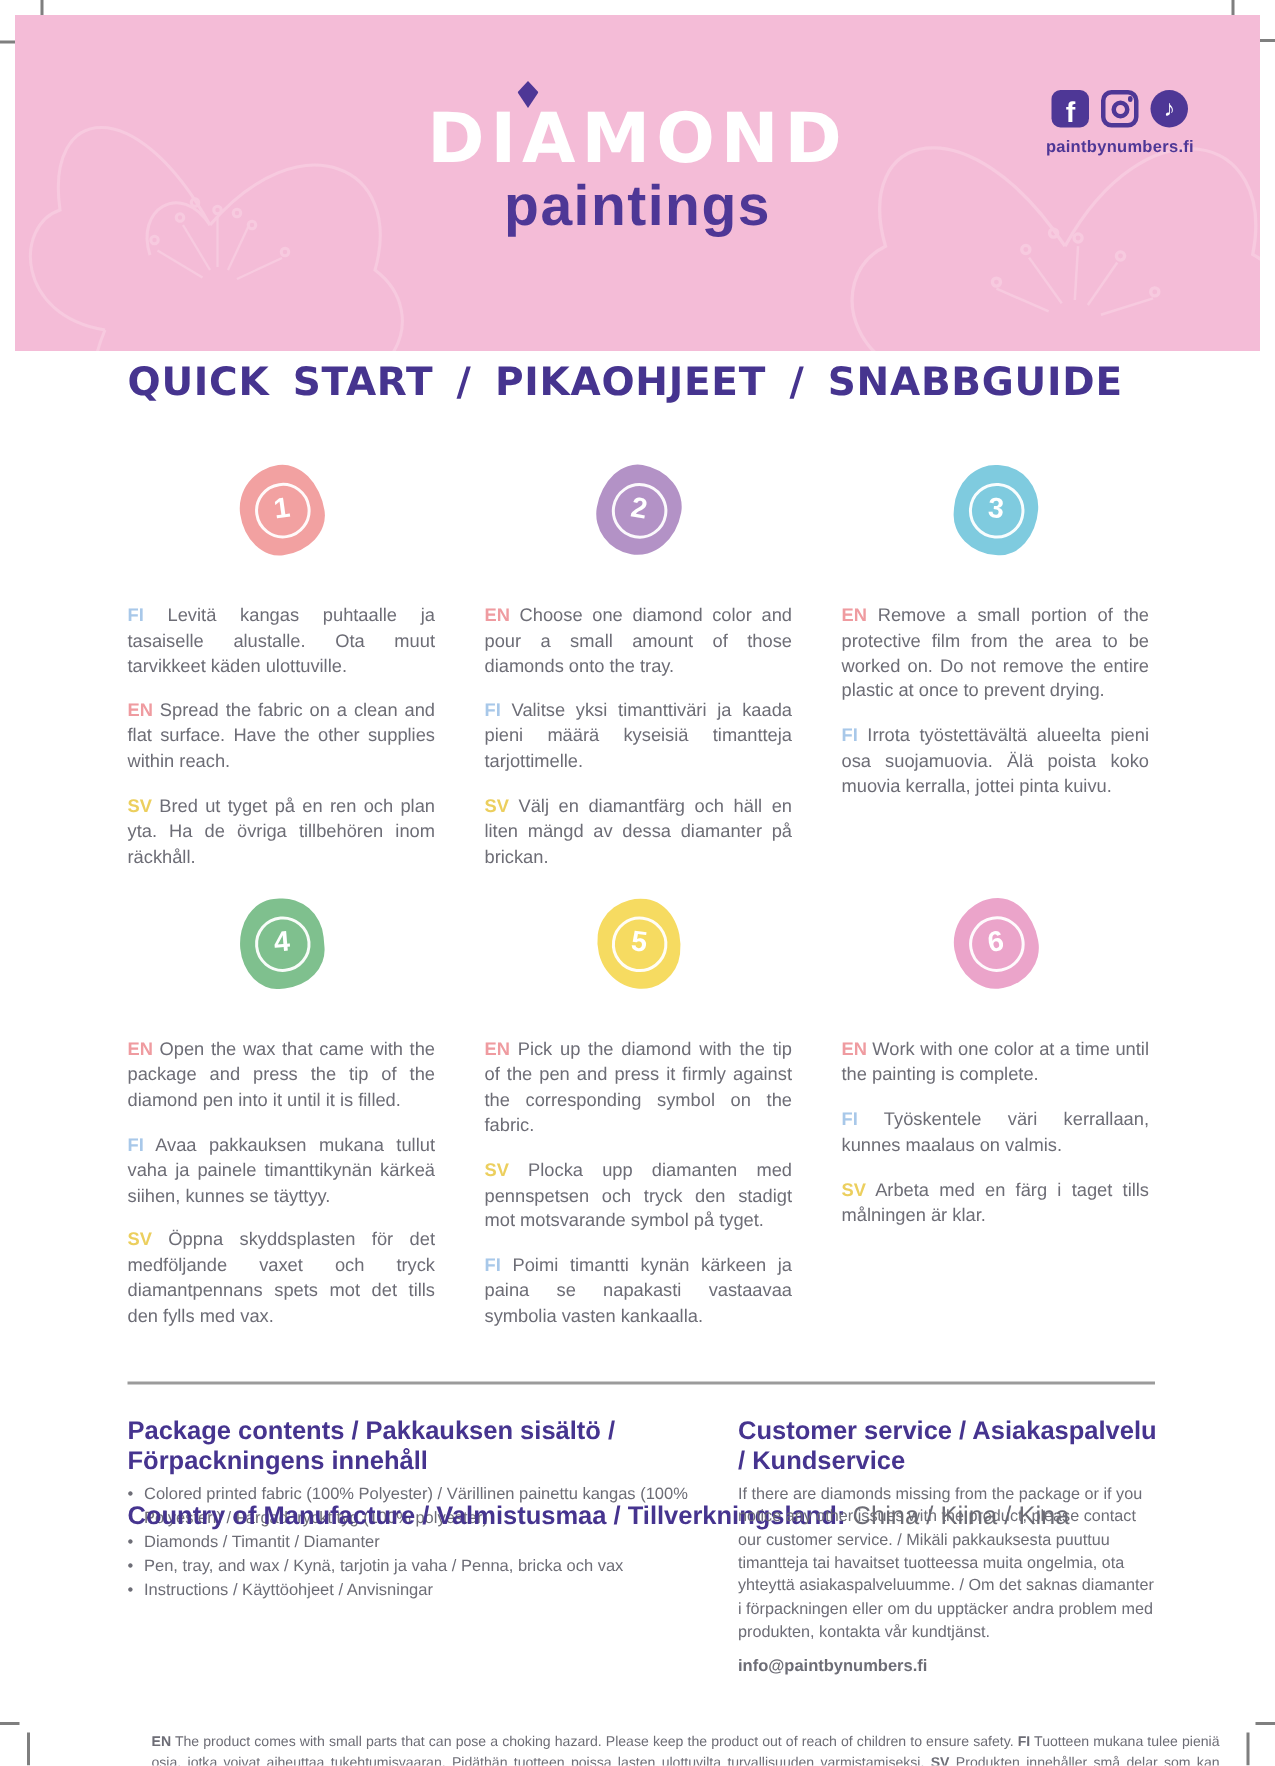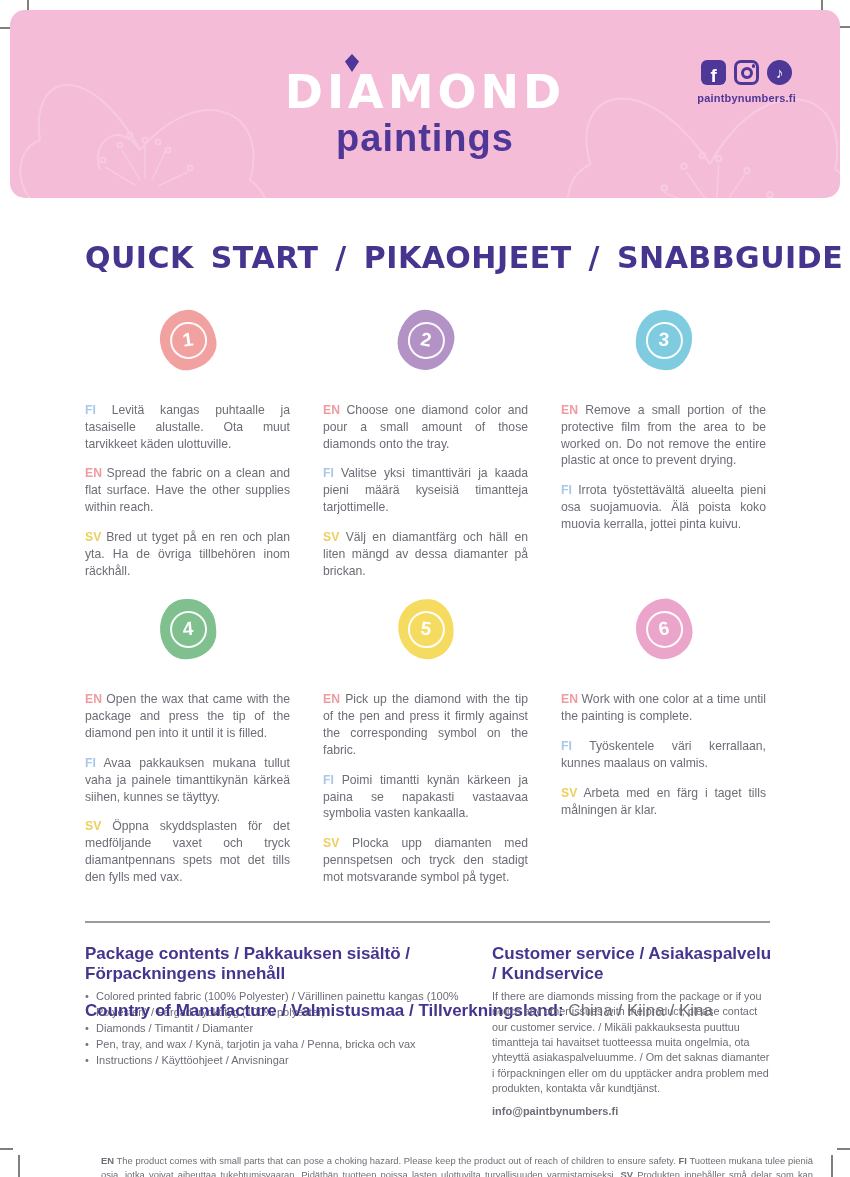--- a/index.html
+++ b/index.html
@@ -3,22 +3,22 @@
 <meta charset="utf-8">
 <style>
   html,body{margin:0;padding:0;background:#ffffff;}
   body{width:850px;height:1177px;position:relative;overflow:hidden;
        font-family:"Liberation Sans","DejaVu Sans",sans-serif;}
 
   
   .crop{position:absolute;background:#7f7f7f;}
 
   
-  .banner{position:absolute;left:10px;top:10px;width:830px;height:188px;
-          background:#f4bcd7;overflow:hidden;border-radius:15px;}
+  .banner{position:absolute;left:10px;top:10px;width:830px;height:224px;
+          background:#f4bcd7;overflow:hidden;}
   .flower{position:absolute;opacity:.65;}
   .flower.left{left:-40px;top:-10px;}
   .flower.right{right:-55px;top:-20px;}
 
   .logo{position:absolute;left:0;right:0;top:58px;text-align:center;}
   .logo-diamond{position:absolute;left:calc(50% - 80px);top:-14px;width:14px;height:18px;
         background:#4e3796;clip-path:polygon(50% 0,100% 42%,50% 100%,0 42%);}
   .logo-title{font-size:46px;font-weight:800;color:#ffffff;letter-spacing:4px;
         line-height:1.05;font-family:"DejaVu Sans","Liberation Sans",sans-serif;}
   .logo-subtitle{font-size:38px;font-weight:700;color:#4e3796;letter-spacing:1px;
@@ -33,21 +33,21 @@
         box-sizing:border-box;position:relative;}
   .icon-ig::before{content:"";position:absolute;inset:3.5px;border:3px solid #4e3796;
         border-radius:50%;}
   .icon-ig::after{content:"";position:absolute;top:1px;right:1px;width:3.5px;height:3.5px;
         background:#4e3796;border-radius:50%;}
   .icon-tt{width:25px;height:25px;border-radius:50%;background:#4e3796;color:#fff;
         display:flex;align-items:center;justify-content:center;font-size:15px;font-weight:700;}
   .website{margin-top:7px;font-size:11px;font-weight:700;color:#4e3796;letter-spacing:.2px;}
 
   
-  .page-title{position:absolute;left:85px;top:240px;margin:0;font-size:30px;font-weight:800;
+  .page-title{position:absolute;left:85px;top:240px;margin:0;font-size:26px;font-weight:800;
         color:#46348f;letter-spacing:.5px;word-spacing:6px;
         font-family:"DejaVu Sans","Liberation Sans",sans-serif;}
 
   
   .steps{position:absolute;left:85px;top:310px;width:681px;display:grid;
         grid-template-columns:205px 205px 205px;column-gap:33px;row-gap:20px;}
   .blob{width:56px;height:60px;margin:0 auto 32px;display:flex;align-items:center;
         justify-content:center;border-radius:53% 47% 56% 44% / 48% 58% 42% 52%;}
   .step:nth-child(1) .blob{transform:rotate(-8deg);}
   .step:nth-child(2) .blob{transform:rotate(10deg);border-radius:45% 55% 50% 50% / 55% 45% 55% 45%;}
@@ -209,22 +209,22 @@
     <p><span class="lang sv">SV</span> <span>Öppna skyddsplasten för det medföljande vaxet och tryck diamantpennans spets mot det tills den fylls med vax.</span></p>
   </div>
 
   <div class="step">
     <div class="blob" style="background: rgb(246, 219, 97);">
       <div class="blob-circle">
           <span class="blob-num">5</span>
         </div>
     </div>
     <p><span class="lang en">EN</span> <span>Pick up the diamond with the tip of the pen and press it firmly against the corresponding symbol on the fabric.</span></p>
+    <p><span class="lang sv">SV</span> <span>Plocka upp diamanten med pennspetsen och tryck den stadigt mot motsvarande symbol på tyget.</span></p>
     <p><span class="lang fi">FI</span> <span>Poimi timantti kynän kärkeen ja paina se napakasti vastaavaa symbolia vasten kankaalla.</span></p>
-    <p><span class="lang sv">SV</span> <span>Plocka upp diamanten med pennspetsen och tryck den stadigt mot motsvarande symbol på tyget.</span></p>
   </div>
 
   <div class="step">
     <div class="blob" style="background: rgb(235, 164, 202);">
       <div class="blob-circle">
           <span class="blob-num">6</span>
         </div>
     </div>
     <p><span class="lang en">EN</span> <span>Work with one color at a time until the painting is complete.</span></p>
     <p><span class="lang fi">FI</span> <span>Työskentele väri kerrallaan, kunnes maalaus on valmis.</span></p>

